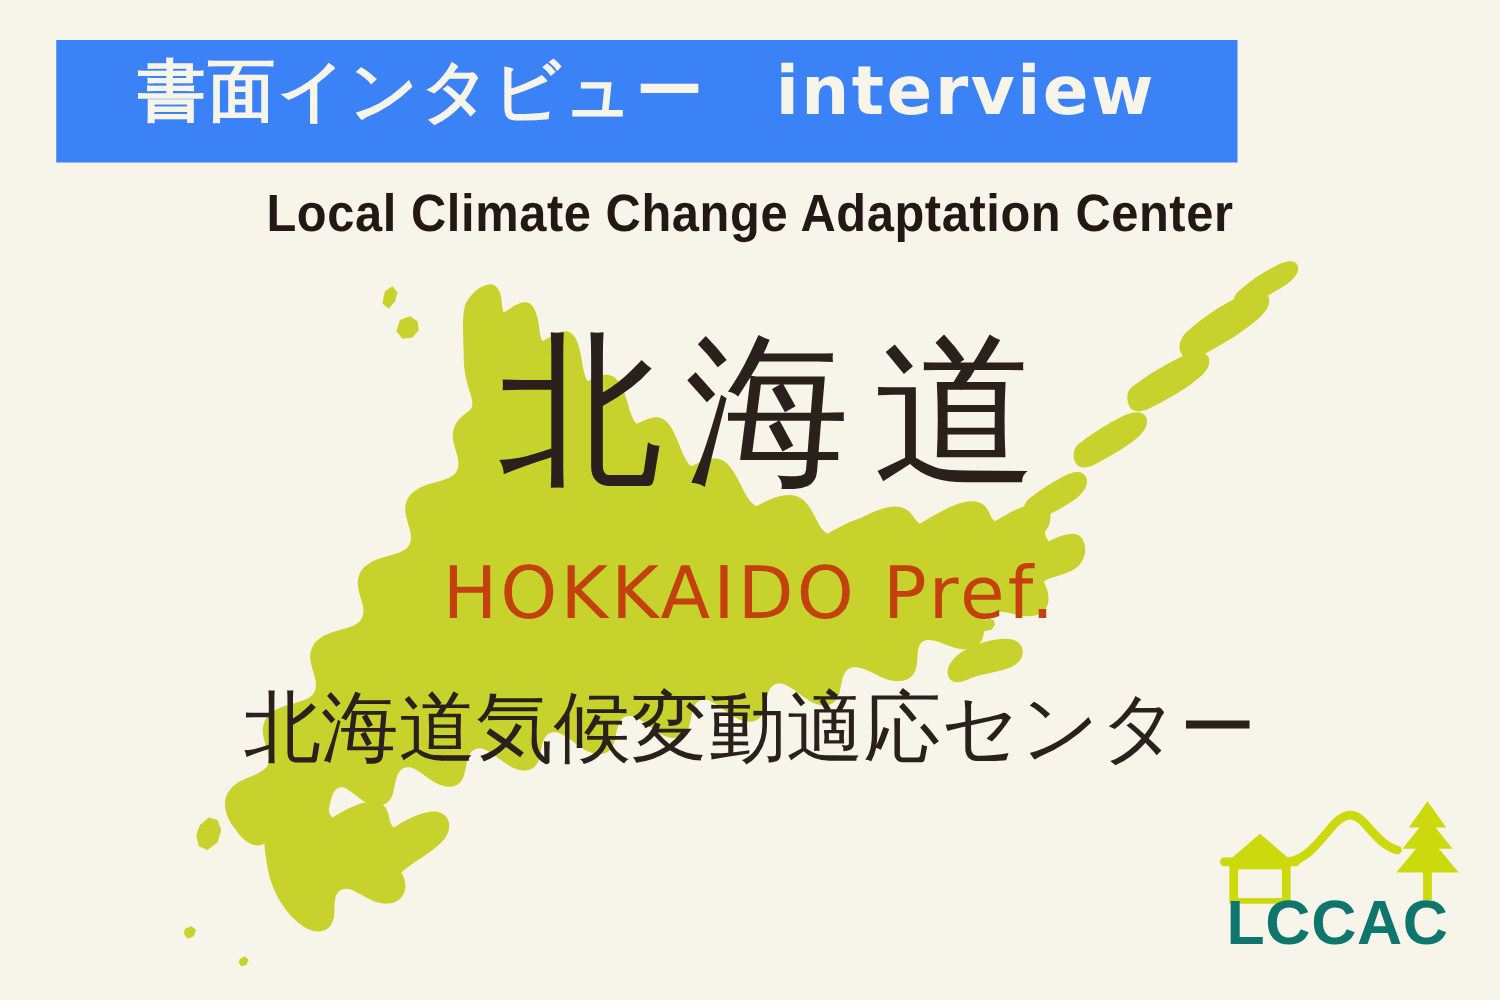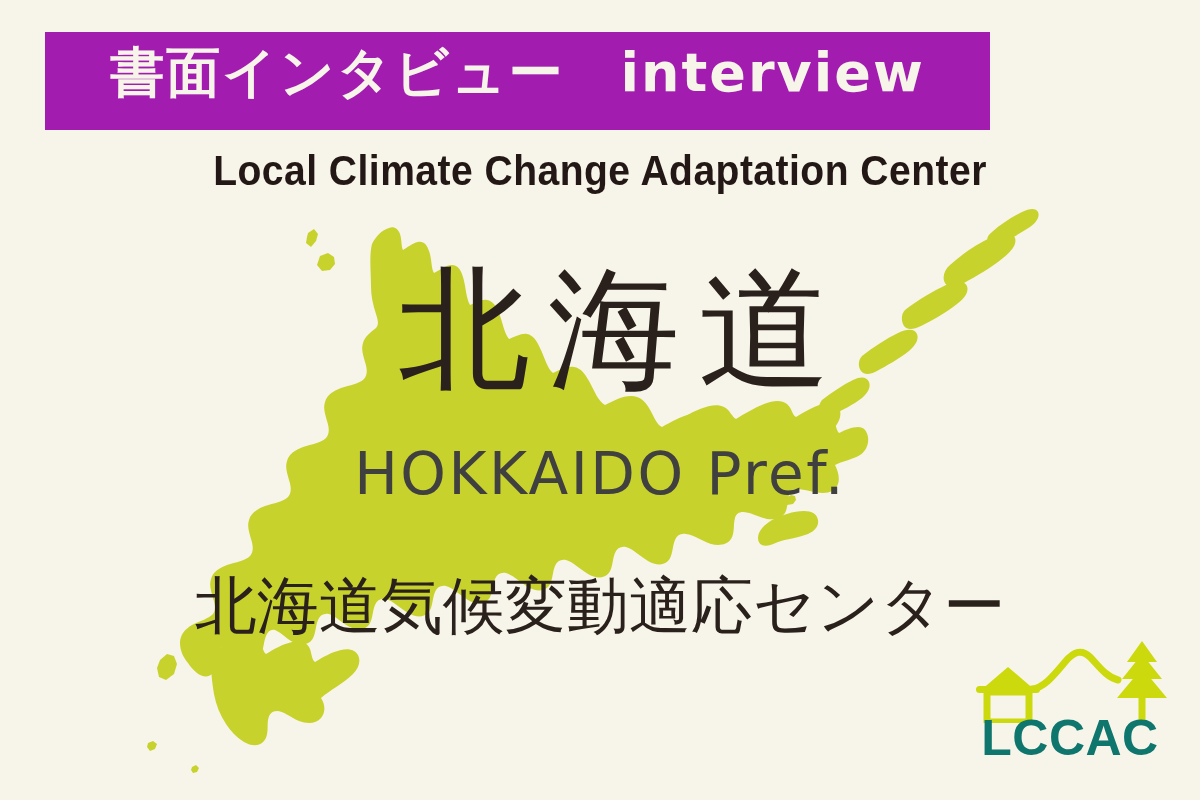--- a/index.html
+++ b/index.html
@@ -34,21 +34,21 @@
     height: 800px;
   }
 
   
   #banner {
     position: absolute;
     left: 45px;
     top: 32px;
     width: 945px;
     height: 98px;
-    background: #a21caf;
+    background: #3b82f6;
     z-index: 3;
     display: flex;
     align-items: center;
     justify-content: center;
     box-sizing: border-box;
     padding-bottom: 16px;
   }
   #banner-text {
     color: #f7f5ea;
     font-family: "DejaVu Sans", "Liberation Sans", sans-serif;
@@ -96,33 +96,33 @@
     white-space: nowrap;
   }
 
   #pref-en {
     position: absolute;
     left: 0;
     top: 443px;
     width: 1200px;
     text-align: center;
     z-index: 3;
-    color: #404040;
+    color: #c2410c;
     font-family: "DejaVu Sans", "Liberation Sans", sans-serif;
     font-size: 58px;
     font-weight: 400;
     letter-spacing: 2.5px;
     line-height: 1.1;
     white-space: nowrap;
   }
 
   #center-name {
     position: absolute;
     left: 0;
-    top: 570px;
+    top: 546px;
     width: 1200px;
     text-align: center;
     z-index: 3;
     color: #2b211c;
     font-family: "DejaVu Sans", "Liberation Sans", sans-serif;
     font-size: 62px;
     font-weight: 400;
     letter-spacing: 0px;
     line-height: 1.15;
     white-space: nowrap;

